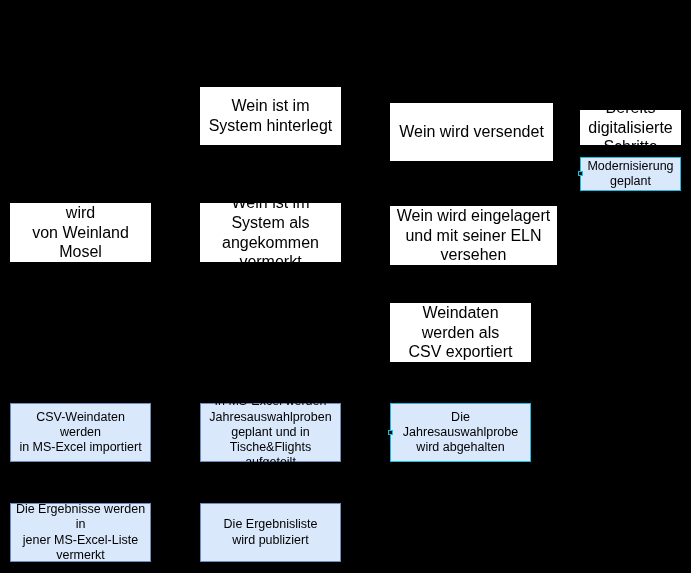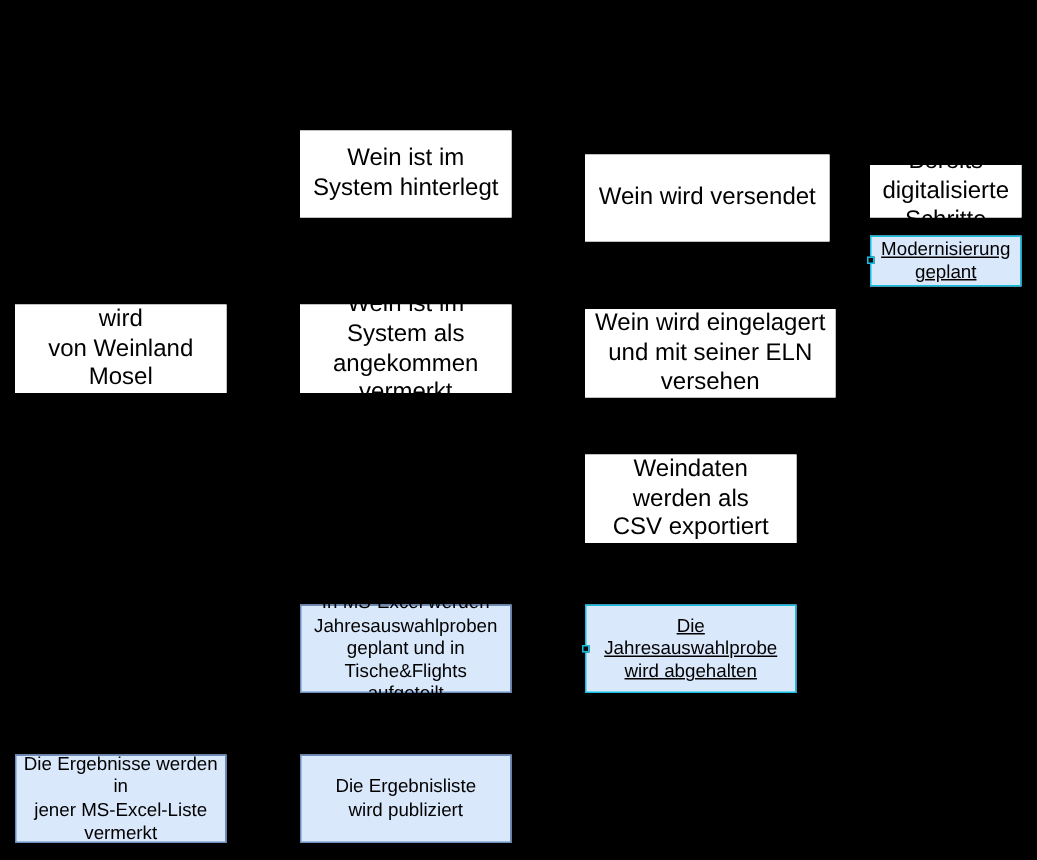--- a/index.html
+++ b/index.html
@@ -43,21 +43,20 @@
   }
   
   .node.blue {
     background: #dae8fc;
     border: 1px solid #6c8ebf;
     font-size: 12.5px;
   }
   
   .node.selected {
     border: 1.5px solid #12c0e3;
-    text-decoration: underline;
   }
   
   .handle {
     position: absolute;
     width: 5px;
     height: 5px;
     background: #0c0c0c;
     border: 1px solid #12c0e3;
     box-sizing: border-box;
   }
@@ -73,20 +72,24 @@
 </style>
 </head>
 <body>
 
 <div id="canvas">
     <div style="position: absolute; left: 0px; top: 0px; width: 100%; height: 100%;">
       <div class="node plain" style="left: 10px; top: 203px; width: 141px; height: 59px;">
         <span class="label">Versandetikett wird
 von Weinland Mosel
 eingescanned</span>
+      </div>
+      <div class="node blue" style="left: 10px; top: 403px; width: 141px; height: 59px;">
+        <span class="label">CSV-Weindaten werden
+in MS-Excel importiert</span>
       </div>
       <div class="node blue" style="left: 10px; top: 503px; width: 141px; height: 59px;">
         <span class="label">Die Ergebnisse werden in
 jener MS-Excel-Liste
 vermerkt</span>
       </div>
     </div>
     <div style="position: absolute; left: 0px; top: 0px; width: 100%; height: 100%;">
       <div class="node plain" style="left: 200px; top: 87px; width: 141px; height: 58px;">
         <span class="label">Wein ist im

